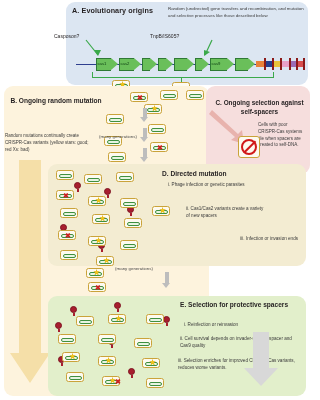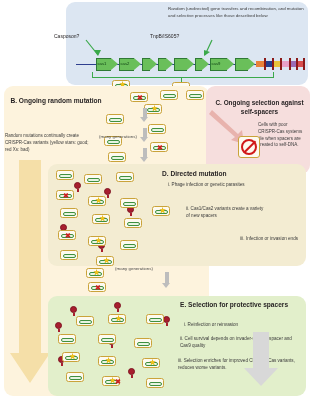--- a/index.html
+++ b/index.html
@@ -111,20 +111,21 @@
              border-radius:3px;background:#fdfaf0;box-sizing:border-box;}
 
   .conn{position:absolute;background:#3aa94a;}
 </style>
 </head>
 <body>
 
 <div id="fig">
 
   <div class="panelA"></div>
+  <div class="a-title">A. Evolutionary origins</div>
   <div class="a-sub">Random (undirected) gene transfers and recombination, and mutation and selective processes like those described below</div>
 
   <div class="genome-line"></div>
 
   <div class="gene" style="left:96px;top:58px;width:22px;">
     <div class="body" style="width:15px;"></div>
     <div class="head" style="left:15px;"></div>
     <div class="lbl">cas1</div>
   </div>
   <div class="gene" style="left:119px;top:58px;width:22px;">

